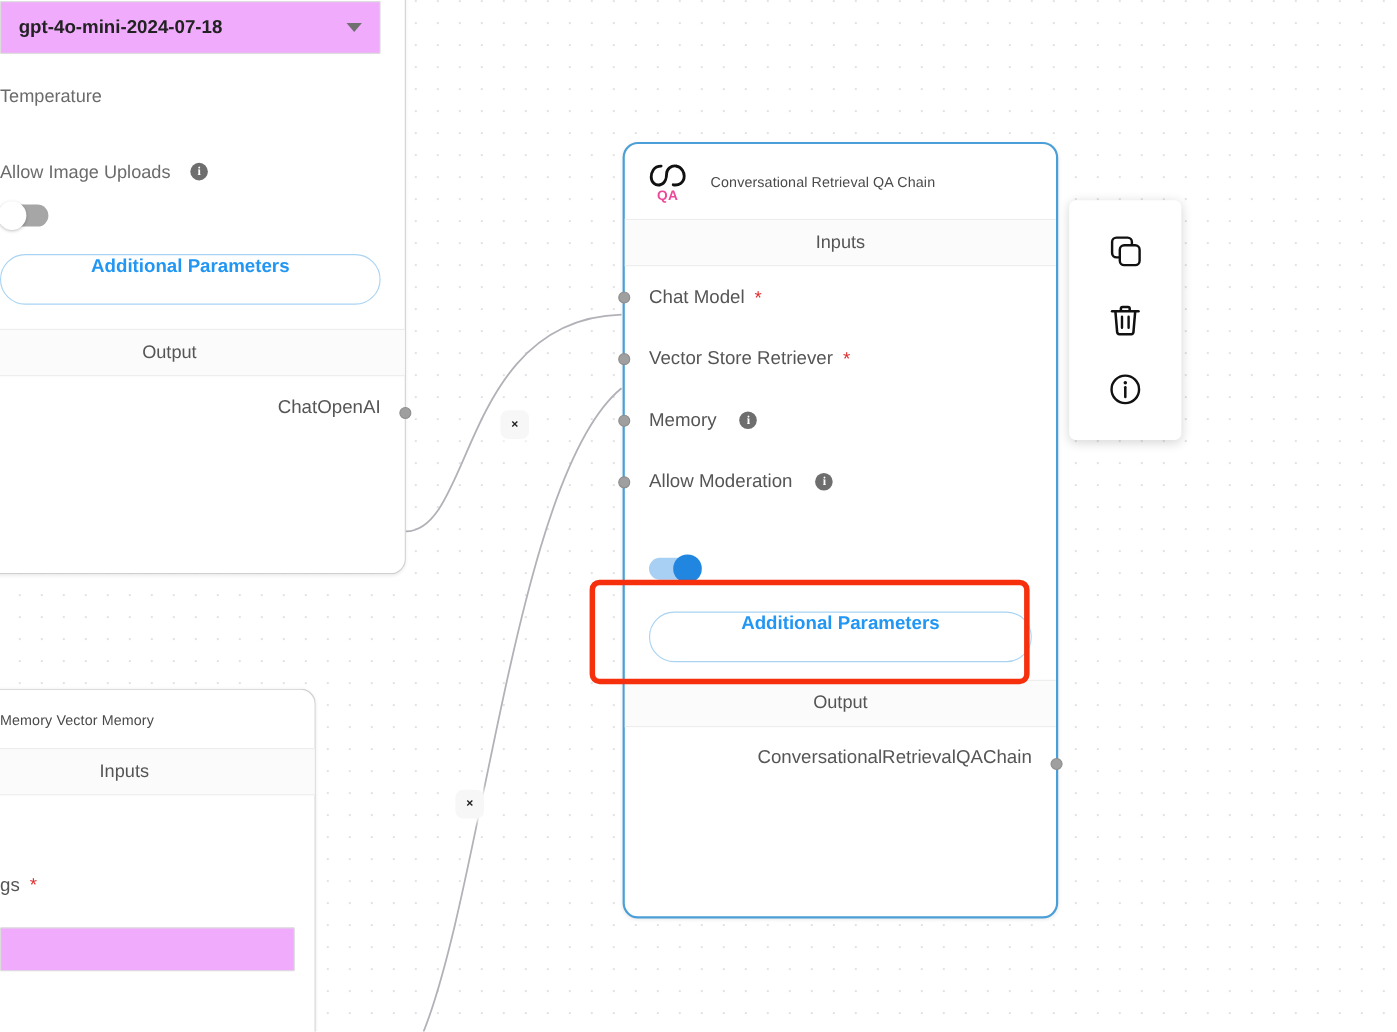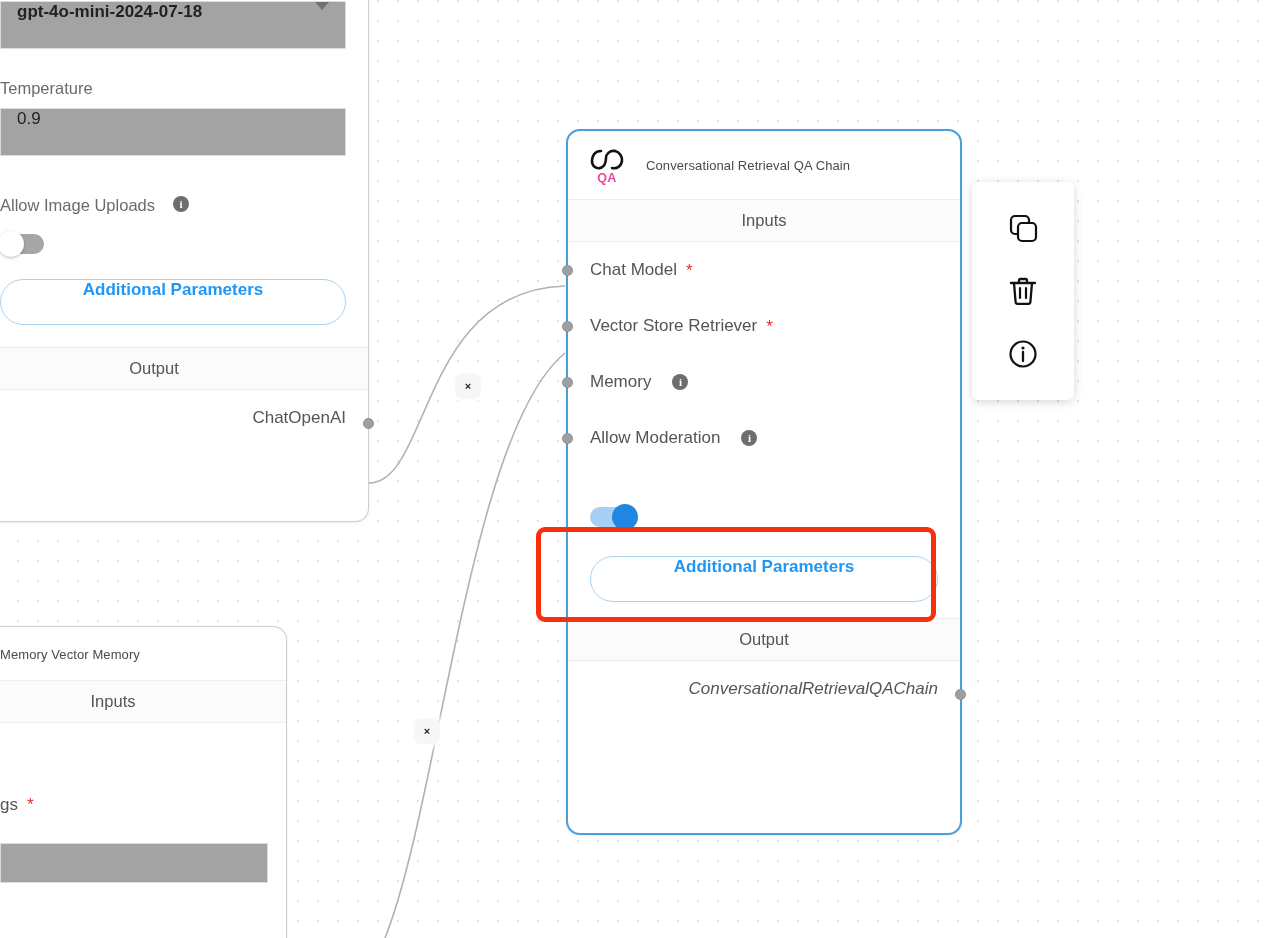--- a/index.html
+++ b/index.html
@@ -123,25 +123,25 @@
   .field-label {
     font-size: 16.5px;
     color: #6b6b6b;
     padding: 0 0 10px 0;
   }
   .select-box, .text-box {
     height: 48px;
     border: 1px solid #dcdcdc;
     border-radius: 1px;
     display: flex;
-    align-items: flex-start;
+    align-items: center;
     padding: 0 16px;
     font-size: 17px;
     color: #222;
-    background: #a3a3a3;
+    background: #f0abfc;
   }
   .select-box { font-weight: bold; justify-content: space-between; }
   .caret {
     width: 0; height: 0;
     border-left: 7px solid transparent;
     border-right: 7px solid transparent;
     border-top: 8px solid #707070;
   }
 
   .toggle {
@@ -236,23 +236,20 @@
 
     <div style="padding:52px 22px 0 60px;">
       <div class="select-box">
         <span>gpt-4o-mini-2024-07-18</span>
         <span class="caret"></span>
       </div>
 
       <div style="height:30px;"></div>
 
       <div class="field-label">Temperature</div>
-      <div class="text-box">
-        <span>0.9</span>
-      </div>
 
       <div style="height:28px;"></div>
 
       <div style="display:flex; align-items:flex-start;margin-top:12px;">
         <span class="field-label" style="padding:0;">Allow Image Uploads</span>
         <span class="info-dot" style="margin-left:18px;">i</span>
       </div>
 
       <div style="height:16px;"></div>
 
@@ -343,21 +340,21 @@
     </div>
 
     <div style="padding:22px 22px 16px 22px;">
       <div class="btn-outline">
         <span>Additional Parameters</span>
       </div>
     </div>
 
     <div class="section-head">Output</div>
 
-    <div class="port-row" style="justify-content:flex-end; padding-right:22px;font-style:italic;">
+    <div class="port-row" style="justify-content:flex-end; padding-right:22px;">
       <span>ConversationalRetrievalQAChain</span>
       <span class="port-dot right" style="top:28px;"></span>
     </div>
   </div>
 
   <div id="node-toolbar">
     <div class="tb-btn">
       <svg width="34" height="34" viewBox="0 0 34 34" aria-hidden="true">
         <rect x="5" y="5" width="18" height="18" rx="4" fill="none" stroke="#111" stroke-width="2.2"></rect>
         <rect x="12" y="12" width="18" height="18" rx="4" fill="#fff" stroke="#111" stroke-width="2.2"></rect>

